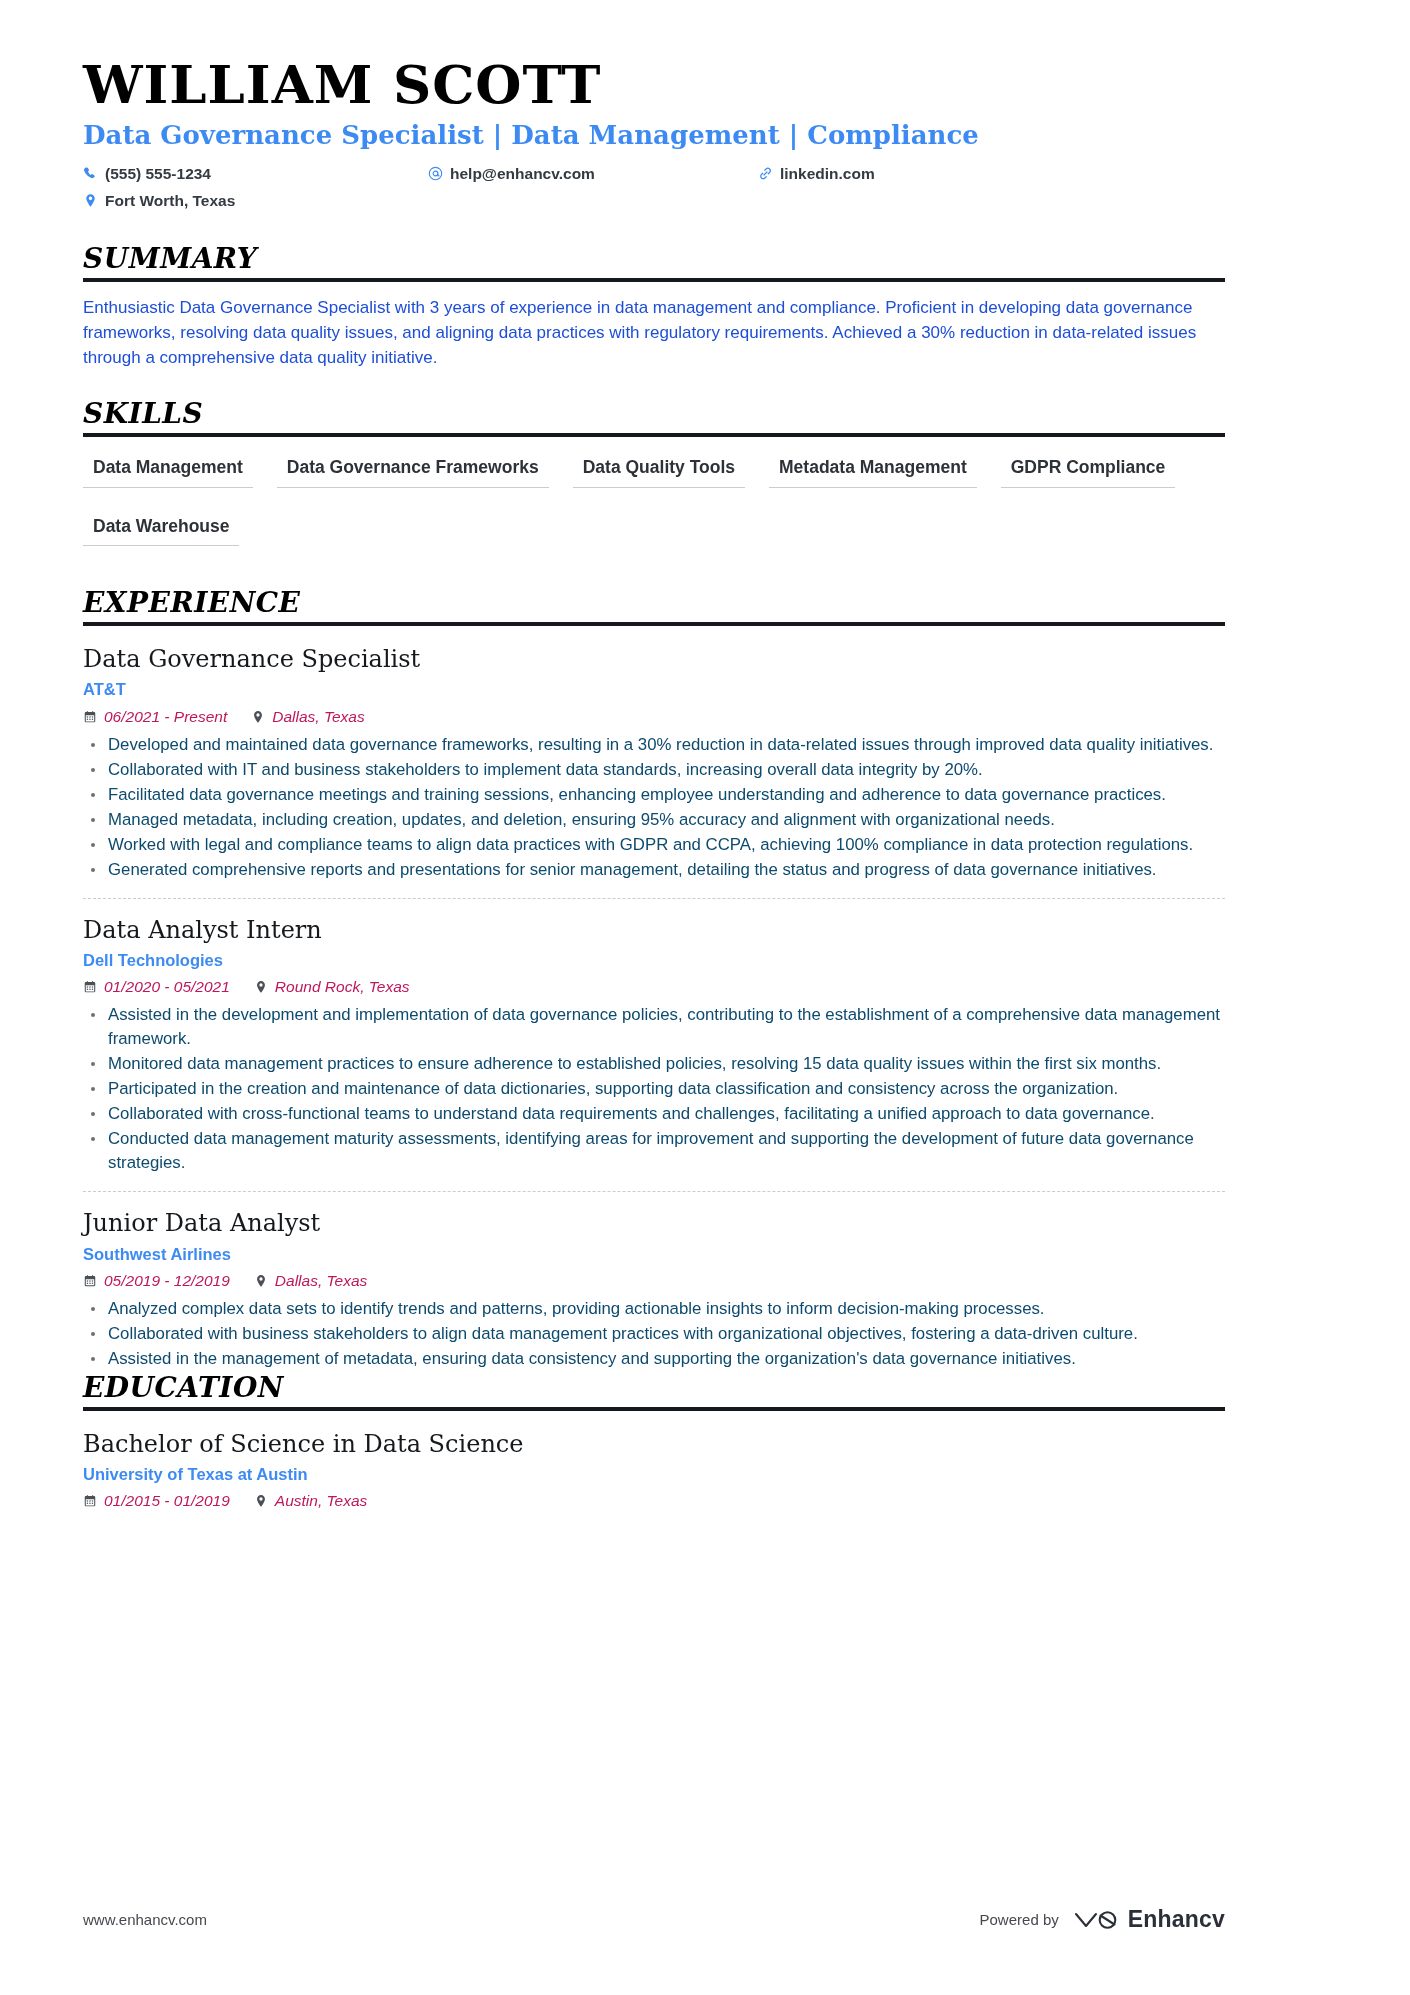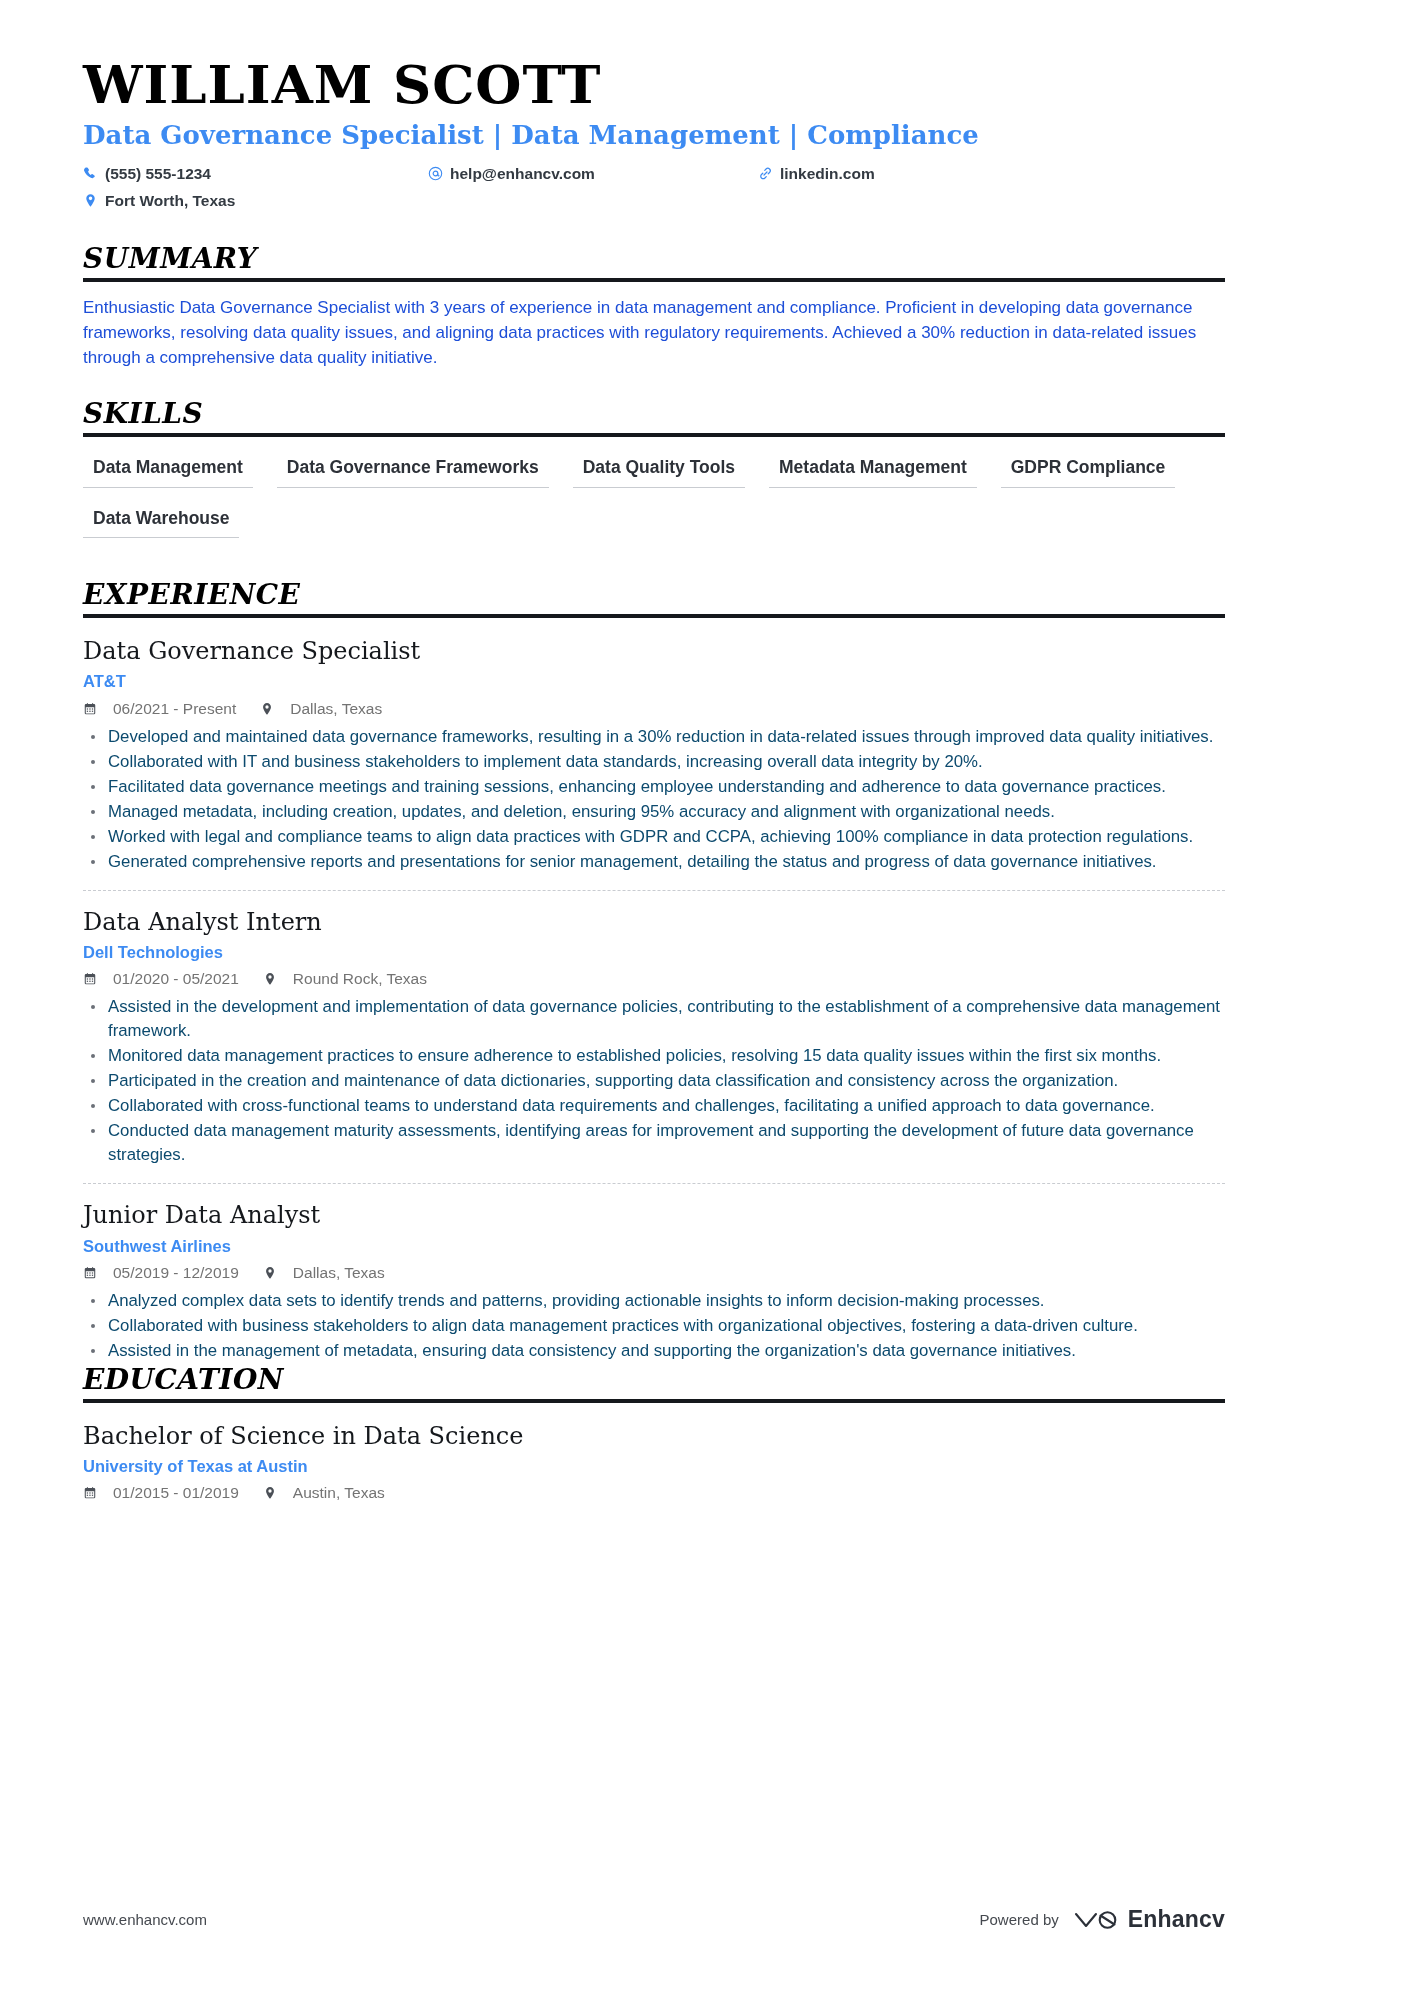--- a/index.html
+++ b/index.html
@@ -106,21 +106,21 @@
     font-size: 17px;
     line-height: 1.47;
     color: #1d4ed8;
     text-align: left;
   }
 
   
   .skills-wrap {
     display: flex;
     flex-wrap: wrap;
-    gap: 0 24px;
+    gap: 8px 24px;
     margin-top: 6px;
   }
   .skill {
     font-size: 17.5px;
     font-weight: bold;
     color: #2d3138;
     padding: 6px 10px 8px 10px;
     border-bottom: 1.5px solid #c9ccd1;
     margin-bottom: 14px;
     line-height: 1.25;
@@ -152,25 +152,26 @@
 
   .entry-meta {
     display: flex;
     align-items: center;
     margin-top: 5px;
     margin-bottom: 5px;
   }
   .meta-item {
     display: flex;
     align-items: center;
-    gap: 16px;
+    gap: 7px;
     font-size: 15.5px;
-    color: #737373;
+    color: #be185d;
     line-height: 22px;
     white-space: nowrap;
+    font-style: italic;
   }
   .meta-item + .meta-item { margin-left: 24px; }
   .m-ico {
     display: inline-flex;
     align-items: center;
     justify-content: center;
     width: 14px;
     height: 14px;
     color: #4b5057;
     flex: none;

